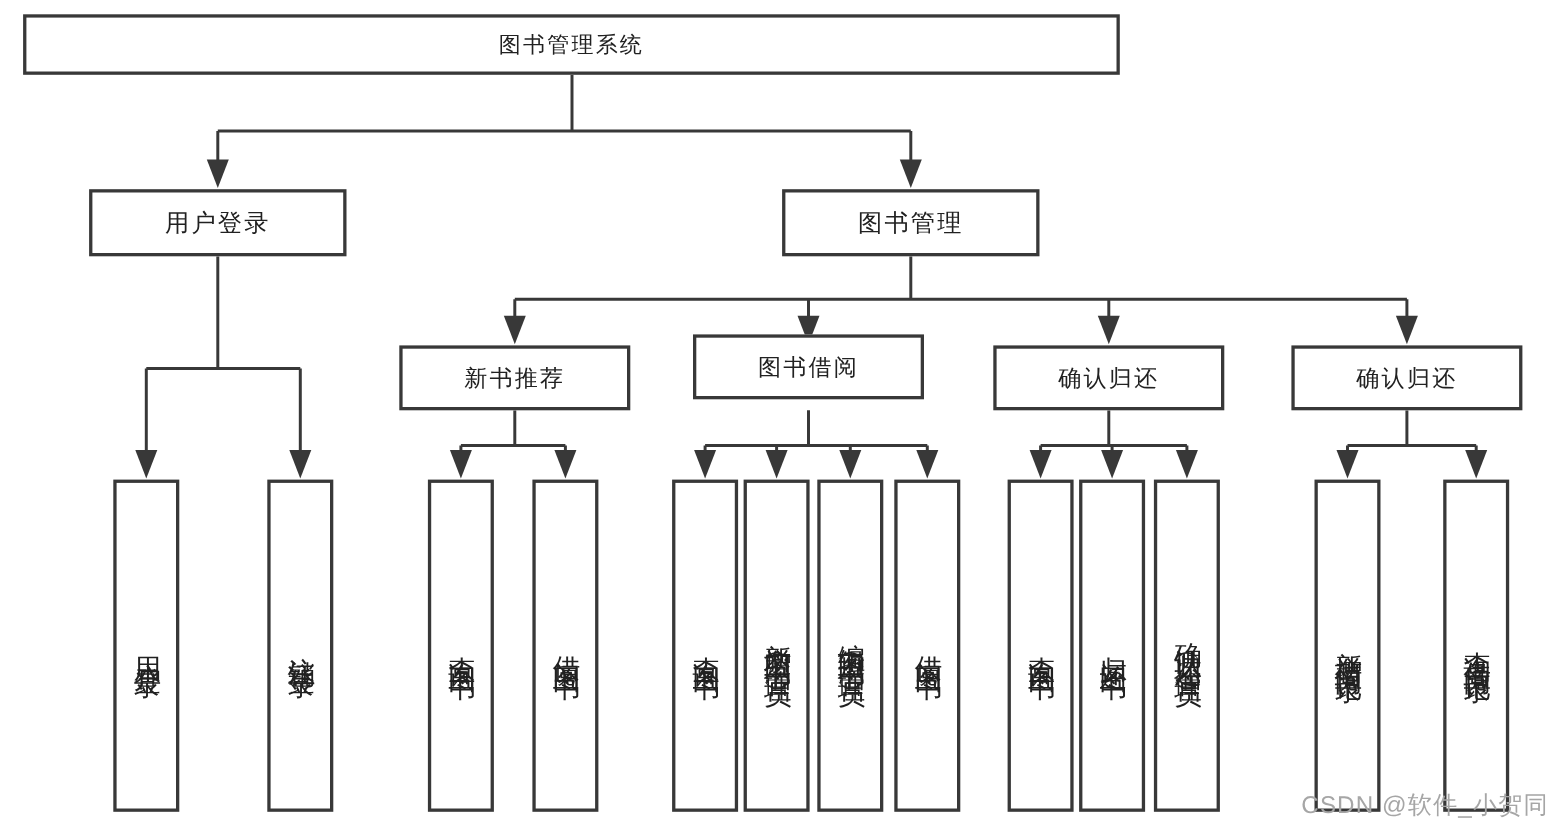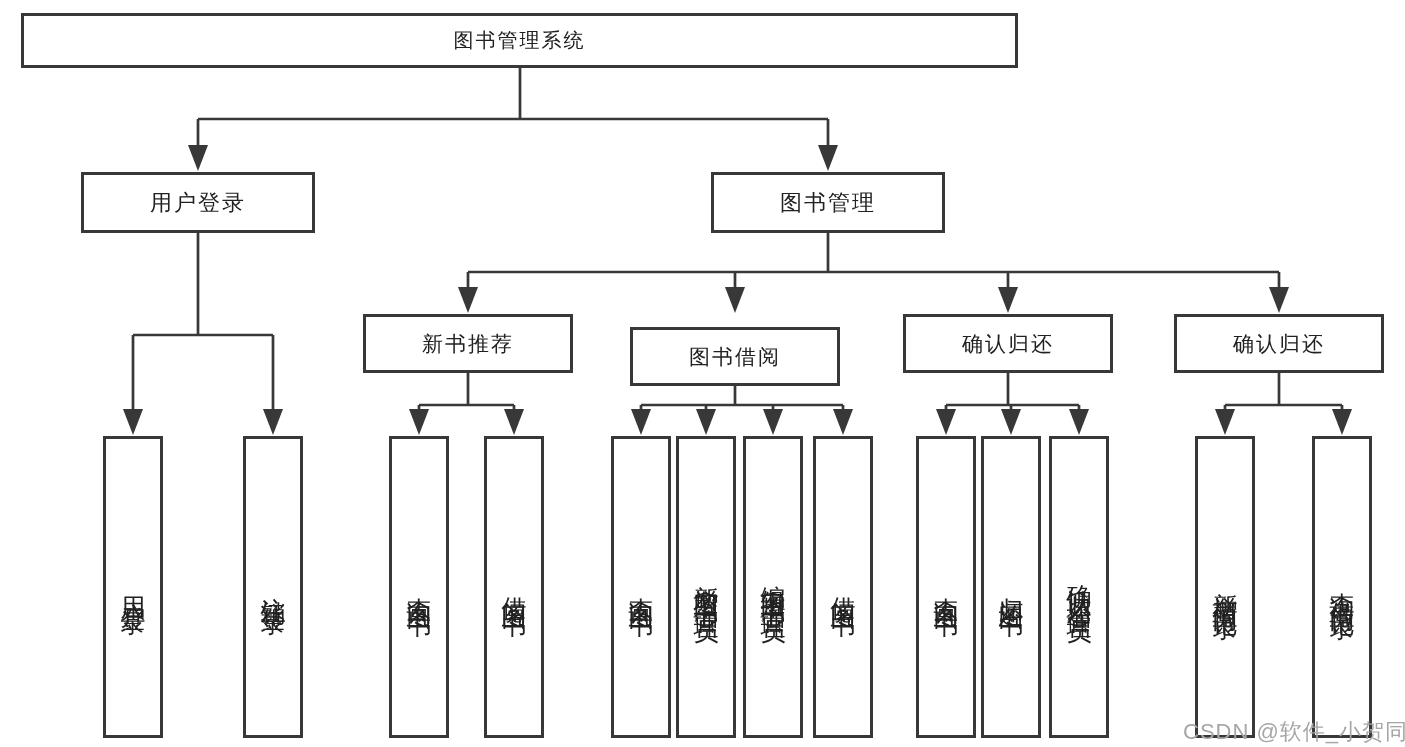--- a/index.html
+++ b/index.html
@@ -121,21 +121,21 @@
   <div class="hbox lvl2" style="left:81px;top:172px;width:234px;height:61px">
     <span>用户登录</span>
   </div>
   <div class="hbox lvl3" style="left:363px;top:314px;width:210px;height:59px">
     <span>新书推荐</span>
   </div>
 
   <div class="hbox lvl2" style="left:711px;top:172px;width:234px;height:61px">
     <span>图书管理</span>
   </div>
-  <div class="hbox lvl3" style="left:630px;top:327px;width:210px;height:59px">
+  <div class="hbox lvl3" style="left:630px;top:304px;width:210px;height:59px">
     <span>图书借阅</span>
   </div>
   <div class="hbox lvl3" style="left:903px;top:314px;width:210px;height:59px">
     <span>确认归还</span>
   </div>
   <div class="hbox lvl3" style="left:1174px;top:314px;width:210px;height:59px">
     <span>确认归还</span>
   </div>
 
   <div class="vbox" style="left:103px">

